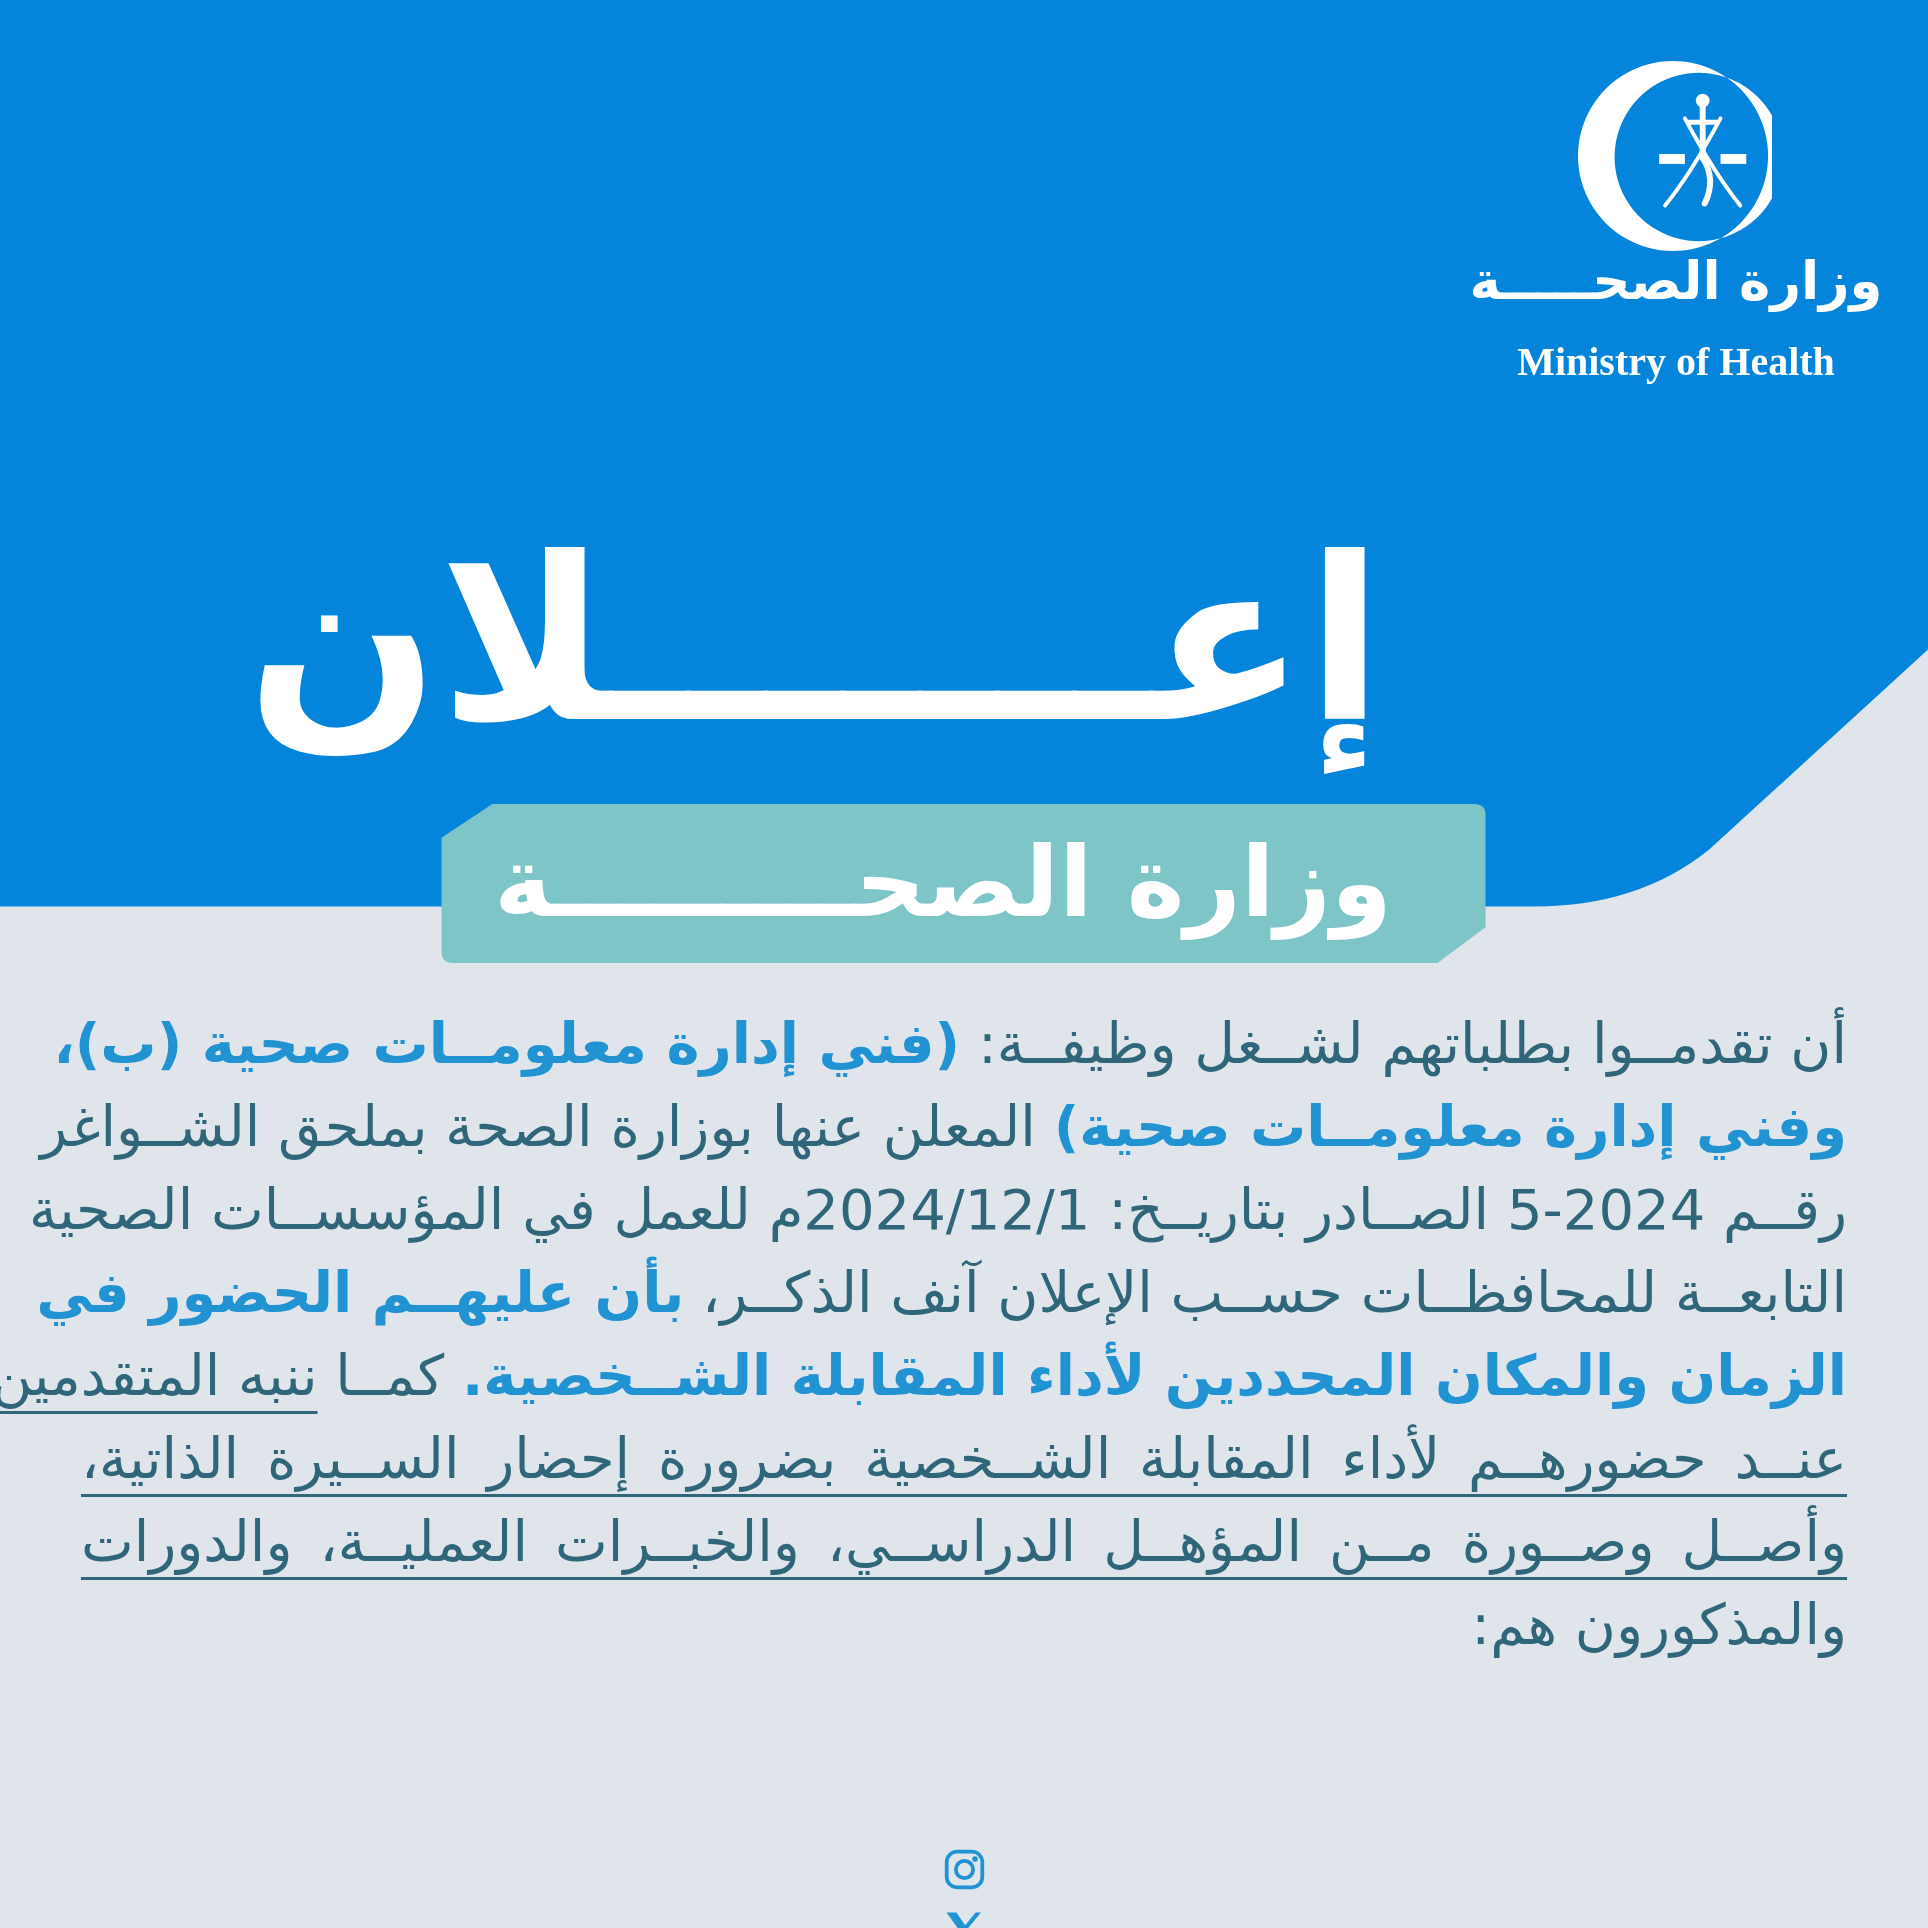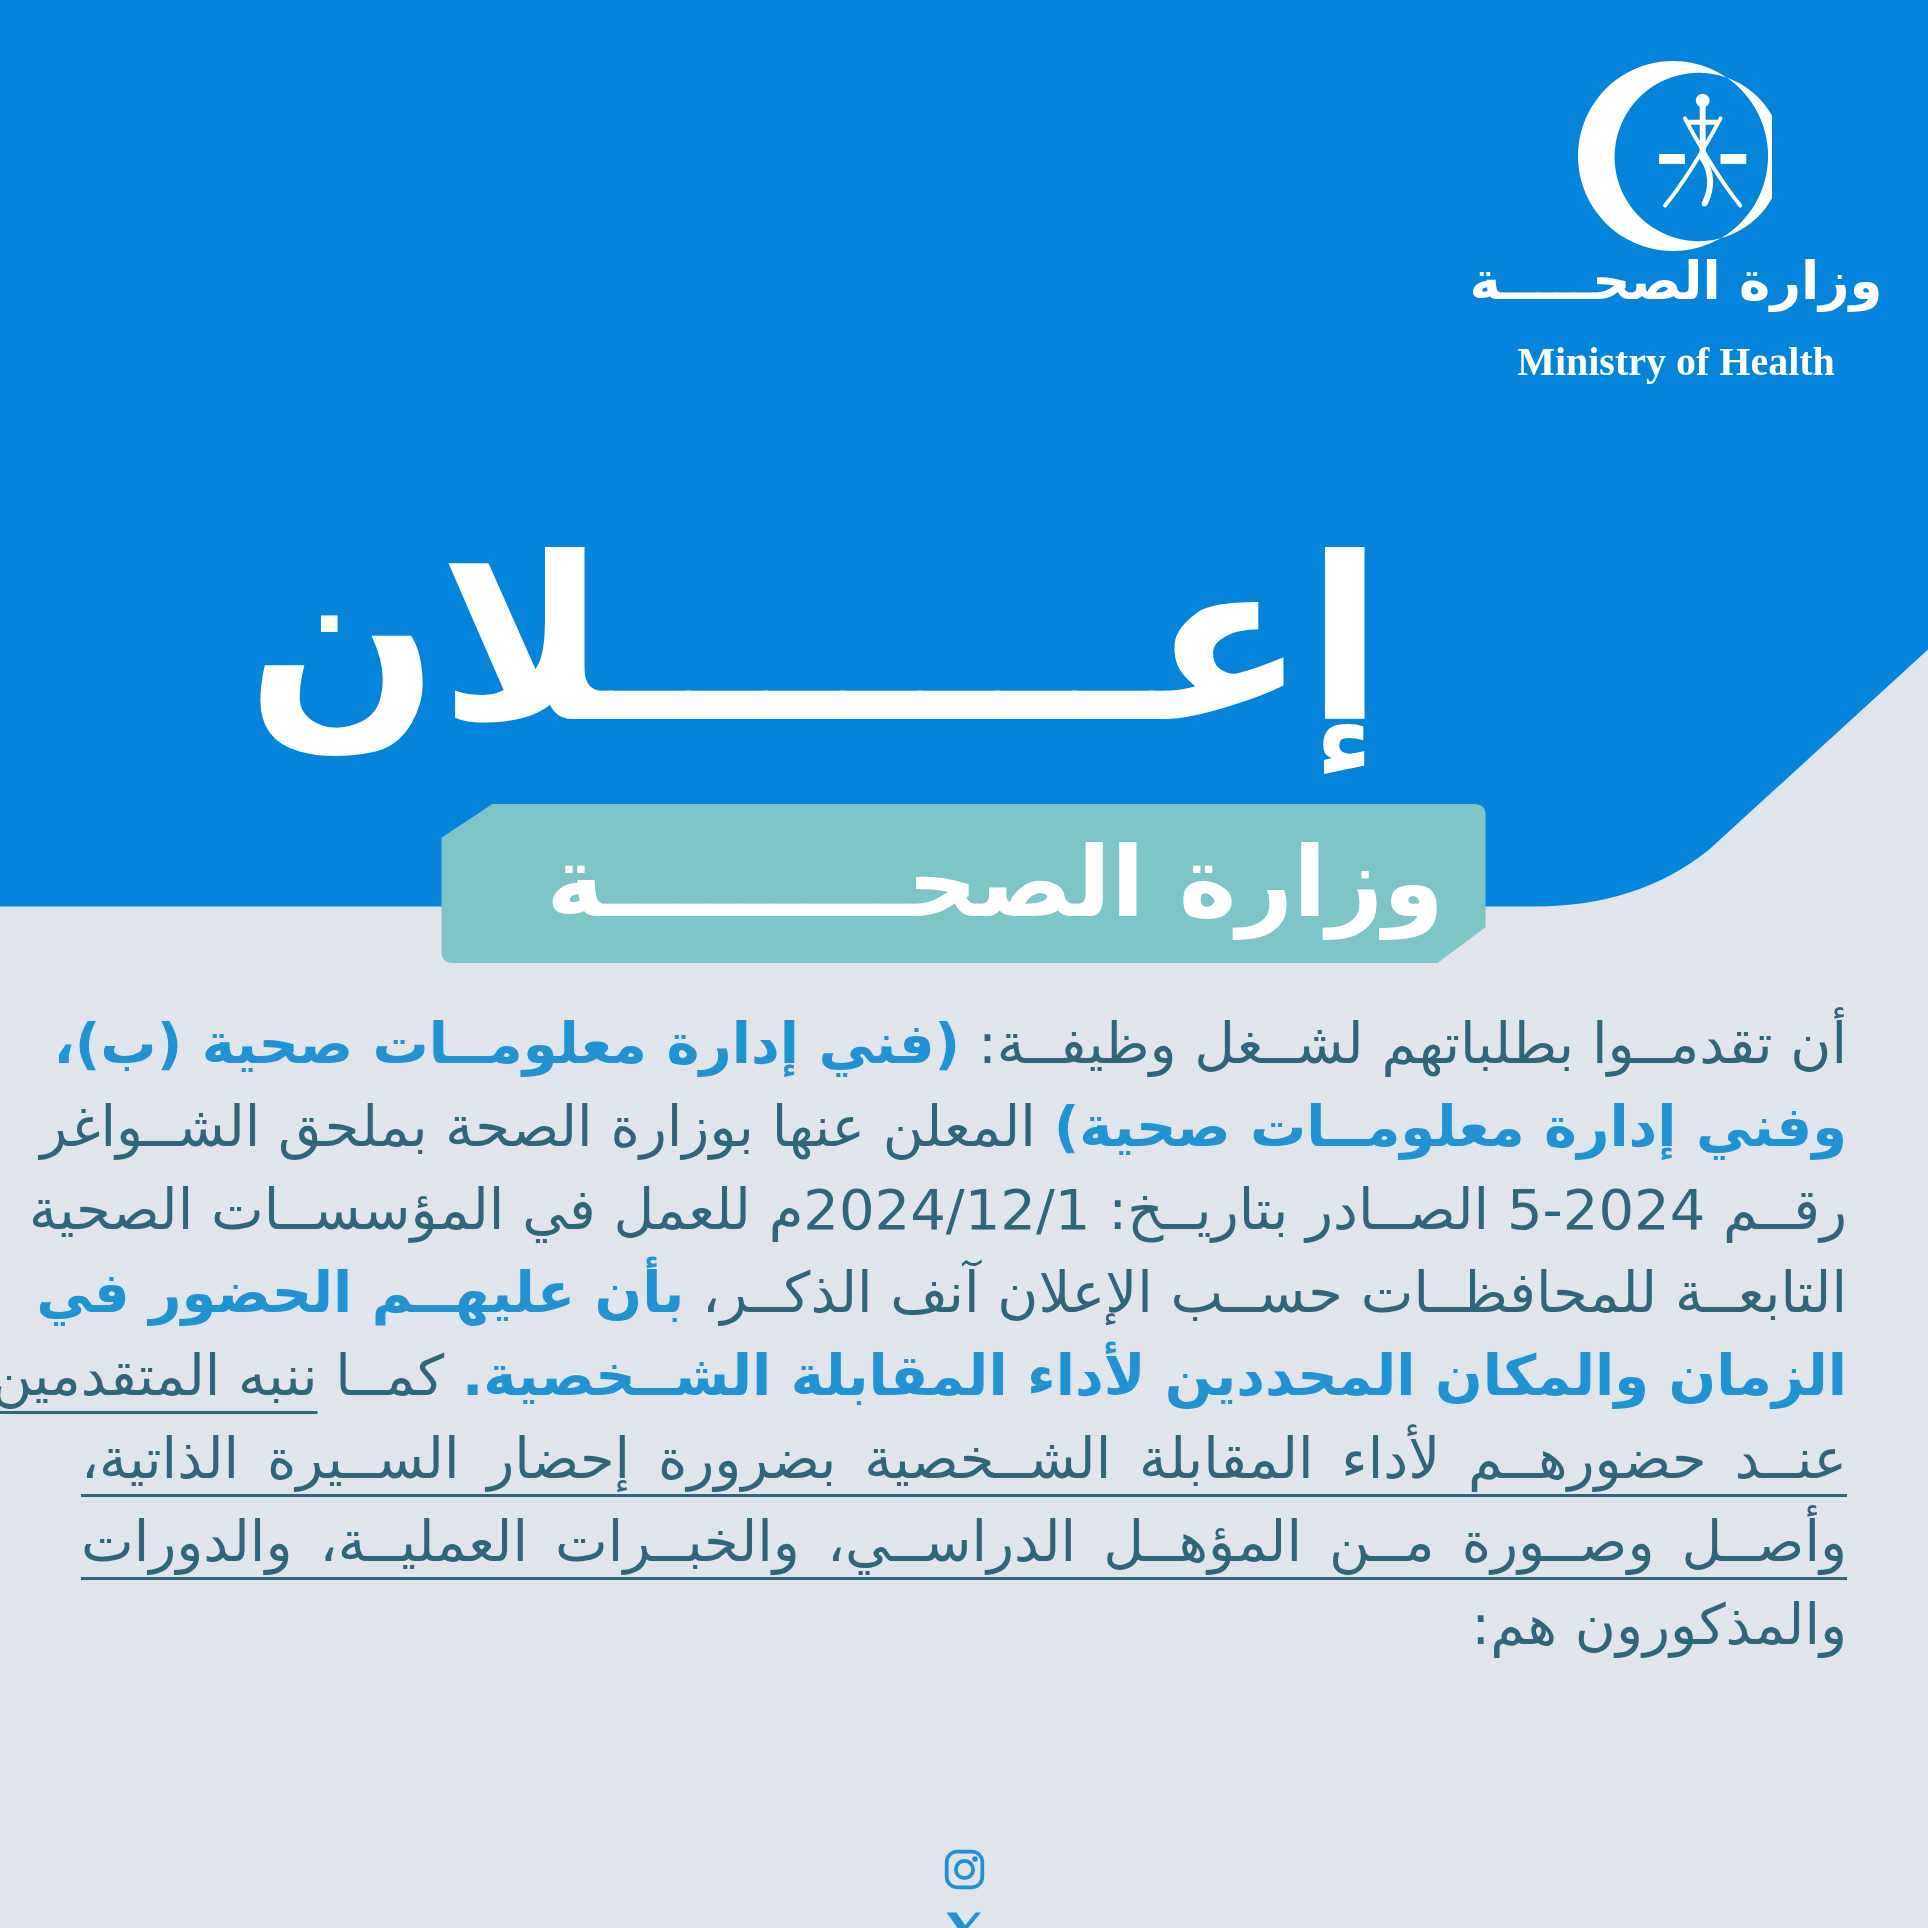--- a/index.html
+++ b/index.html
@@ -27,21 +27,21 @@
   
   .main-title{
     position:absolute;left:0;top:527px;width:1630px;
     text-align:center;direction:rtl;
     font-family:"DejaVu Serif","DejaVu Sans",serif;
     font-size:226px;line-height:226px;font-weight:bold;
     color:#ffffff;white-space:nowrap;
   }
   .banner-title{
     position:absolute;left:442px;top:804px;width:1002px;height:159px;
-    line-height:155px;direction:rtl;
+    line-height:155px;text-align:center;direction:rtl;
     font-family:"DejaVu Serif","DejaVu Sans",serif;
     font-size:98px;font-weight:bold;color:#ffffff;white-space:nowrap;
   }
   
   .body-text{
     position:absolute;left:81px;top:1002px;width:1766px;
     direction:rtl;color:#306679;font-size:56px;
   }
   .line{
     height:83px;line-height:83px;white-space:nowrap;

